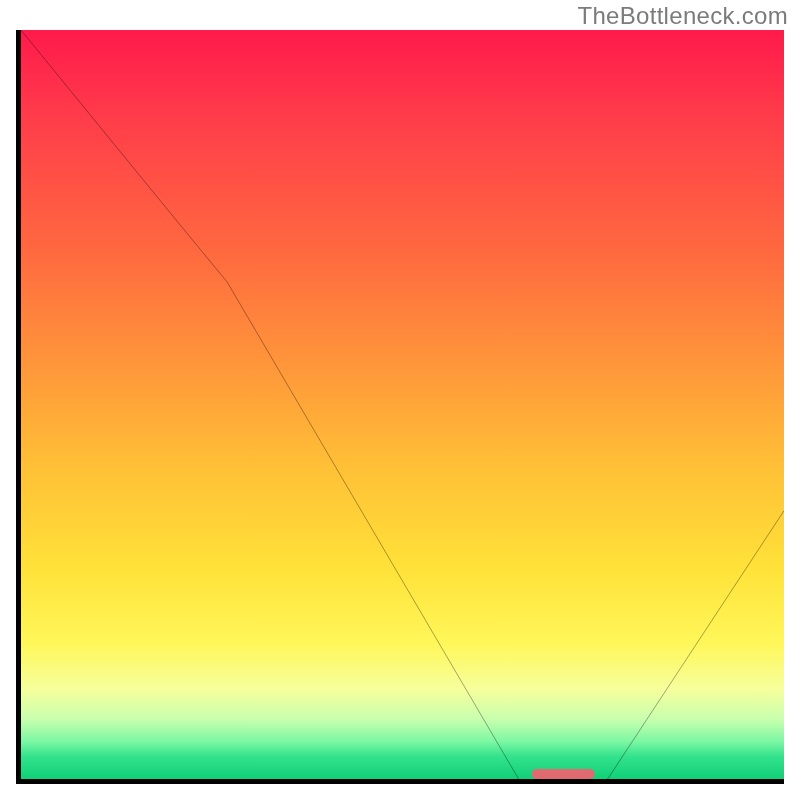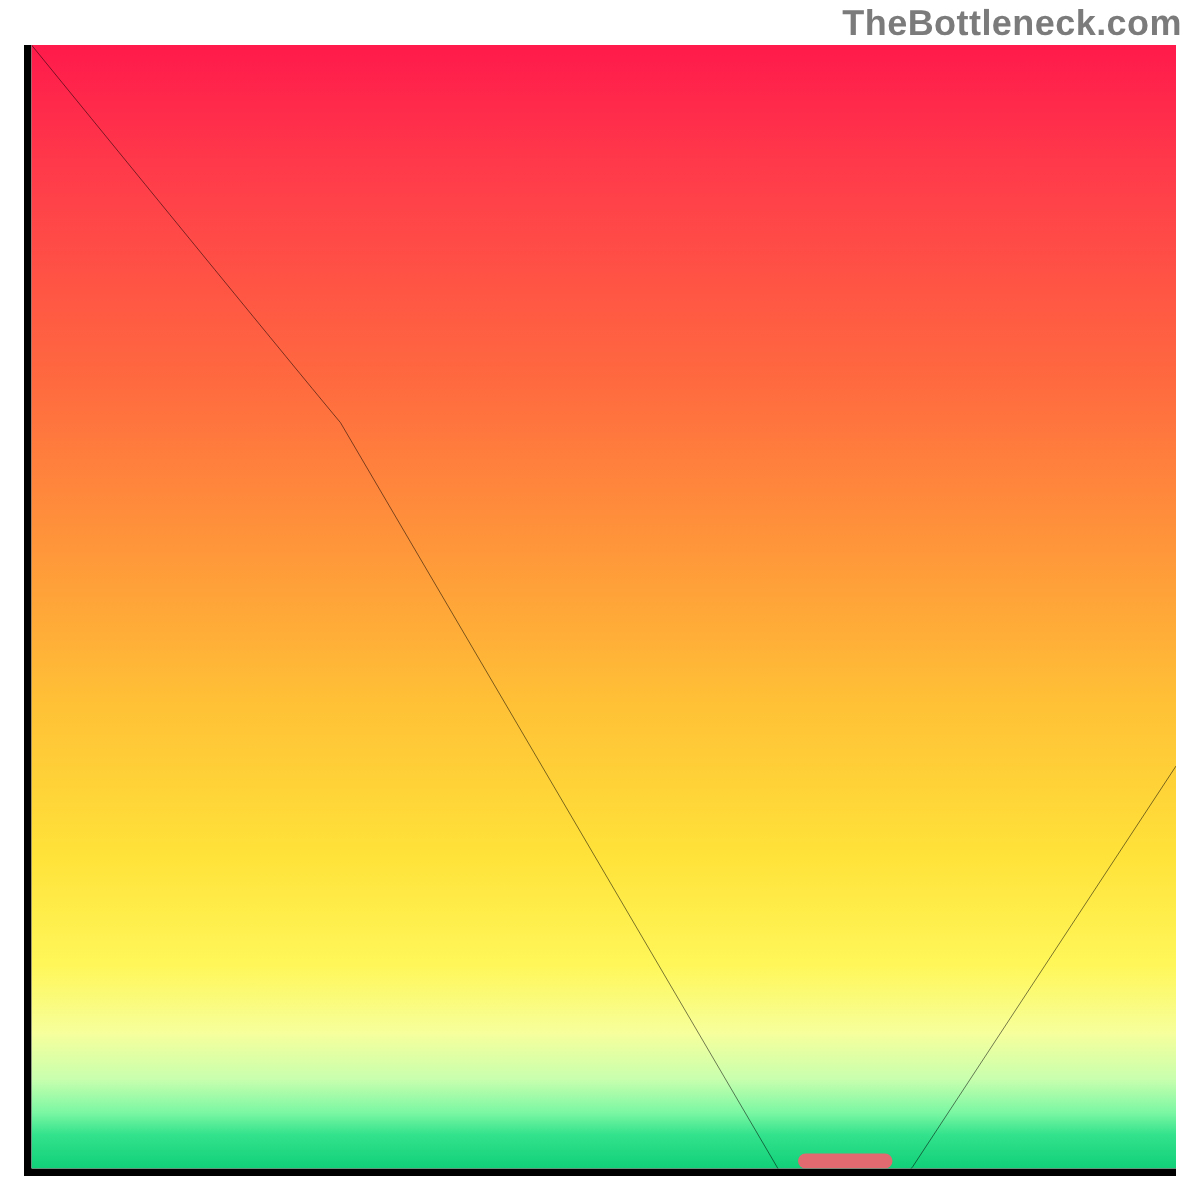--- a/index.html
+++ b/index.html
@@ -14,21 +14,21 @@
     position: relative;
     width: 800px;
     height: 800px;
   }
   .watermark {
     position: absolute;
     top: 2px;
     right: 12px;
     color: #7b7b7b;
     font-size: 24px;
-    font-weight: 700;
+    font-weight: 400;
     letter-spacing: 0.3px;
     pointer-events: none;
   }
   .plot-box {
     position: absolute;
     left: 16px;
     top: 30px;
     width: 768px;
     height: 754px;
     box-sizing: border-box;

